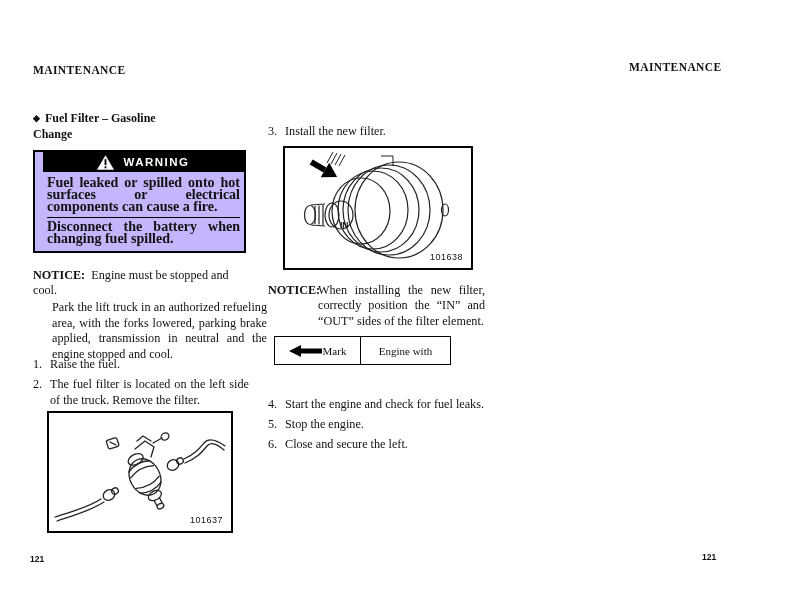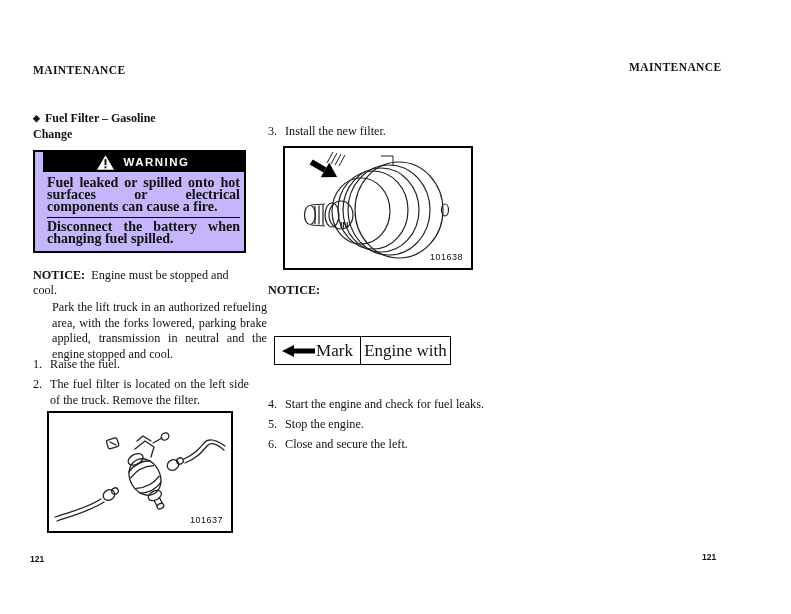--- a/index.html
+++ b/index.html
@@ -99,21 +99,21 @@
   .legend-table {
     display: flex;
     border: 1.5px solid #000;
     height: 29px;
     width: 177px;
   }
   .legend-cell {
     display: flex;
     align-items: center;
     justify-content: center;
-    font-size: 17px;
+    font-size: 11px;
   }
   .legend-cell.mark { width: 87px; border-right: 1.5px solid #000; }
   .legend-cell.engine { width: 90px; }
 
   .pagenum {
     font-family: "Liberation Sans", sans-serif;
     font-size: 8.5px;
     font-weight: bold;
   }
 
@@ -244,20 +244,21 @@
         <rect x="24" y="19" width="16" height="6"></rect>
         <polygon points="40,13.5 40,30.5 54,22"></polygon>
       </g>
     </svg>
     <div class="abs inlabel" style="left:55px; top:28px;margin-top:44px;">IN</div>
     <div class="abs figlabel" style="right:8px; bottom:6px;">101638</div>
   </div>
 
   <div class="abs notice-block" style="left:268px; top:283px; width:217px;">
     <span class="lbl">NOTICE:</span>
+    <span class="bodytxt">When installing the new filter, correctly position the “IN” and “OUT” sides of the filter element.</span>
   </div>
 
   <div class="abs legend-table" style="left:274px; top:336px;">
     <div class="legend-cell mark">
       <svg width="34" height="12" viewBox="0 0 34 12">
         <polygon points="0,6 12,0 12,3.6 33,3.6 33,8.4 12,8.4 12,12" fill="#000"></polygon>
       </svg>
       <span>Mark</span>
     </div>
     <div class="legend-cell engine">

